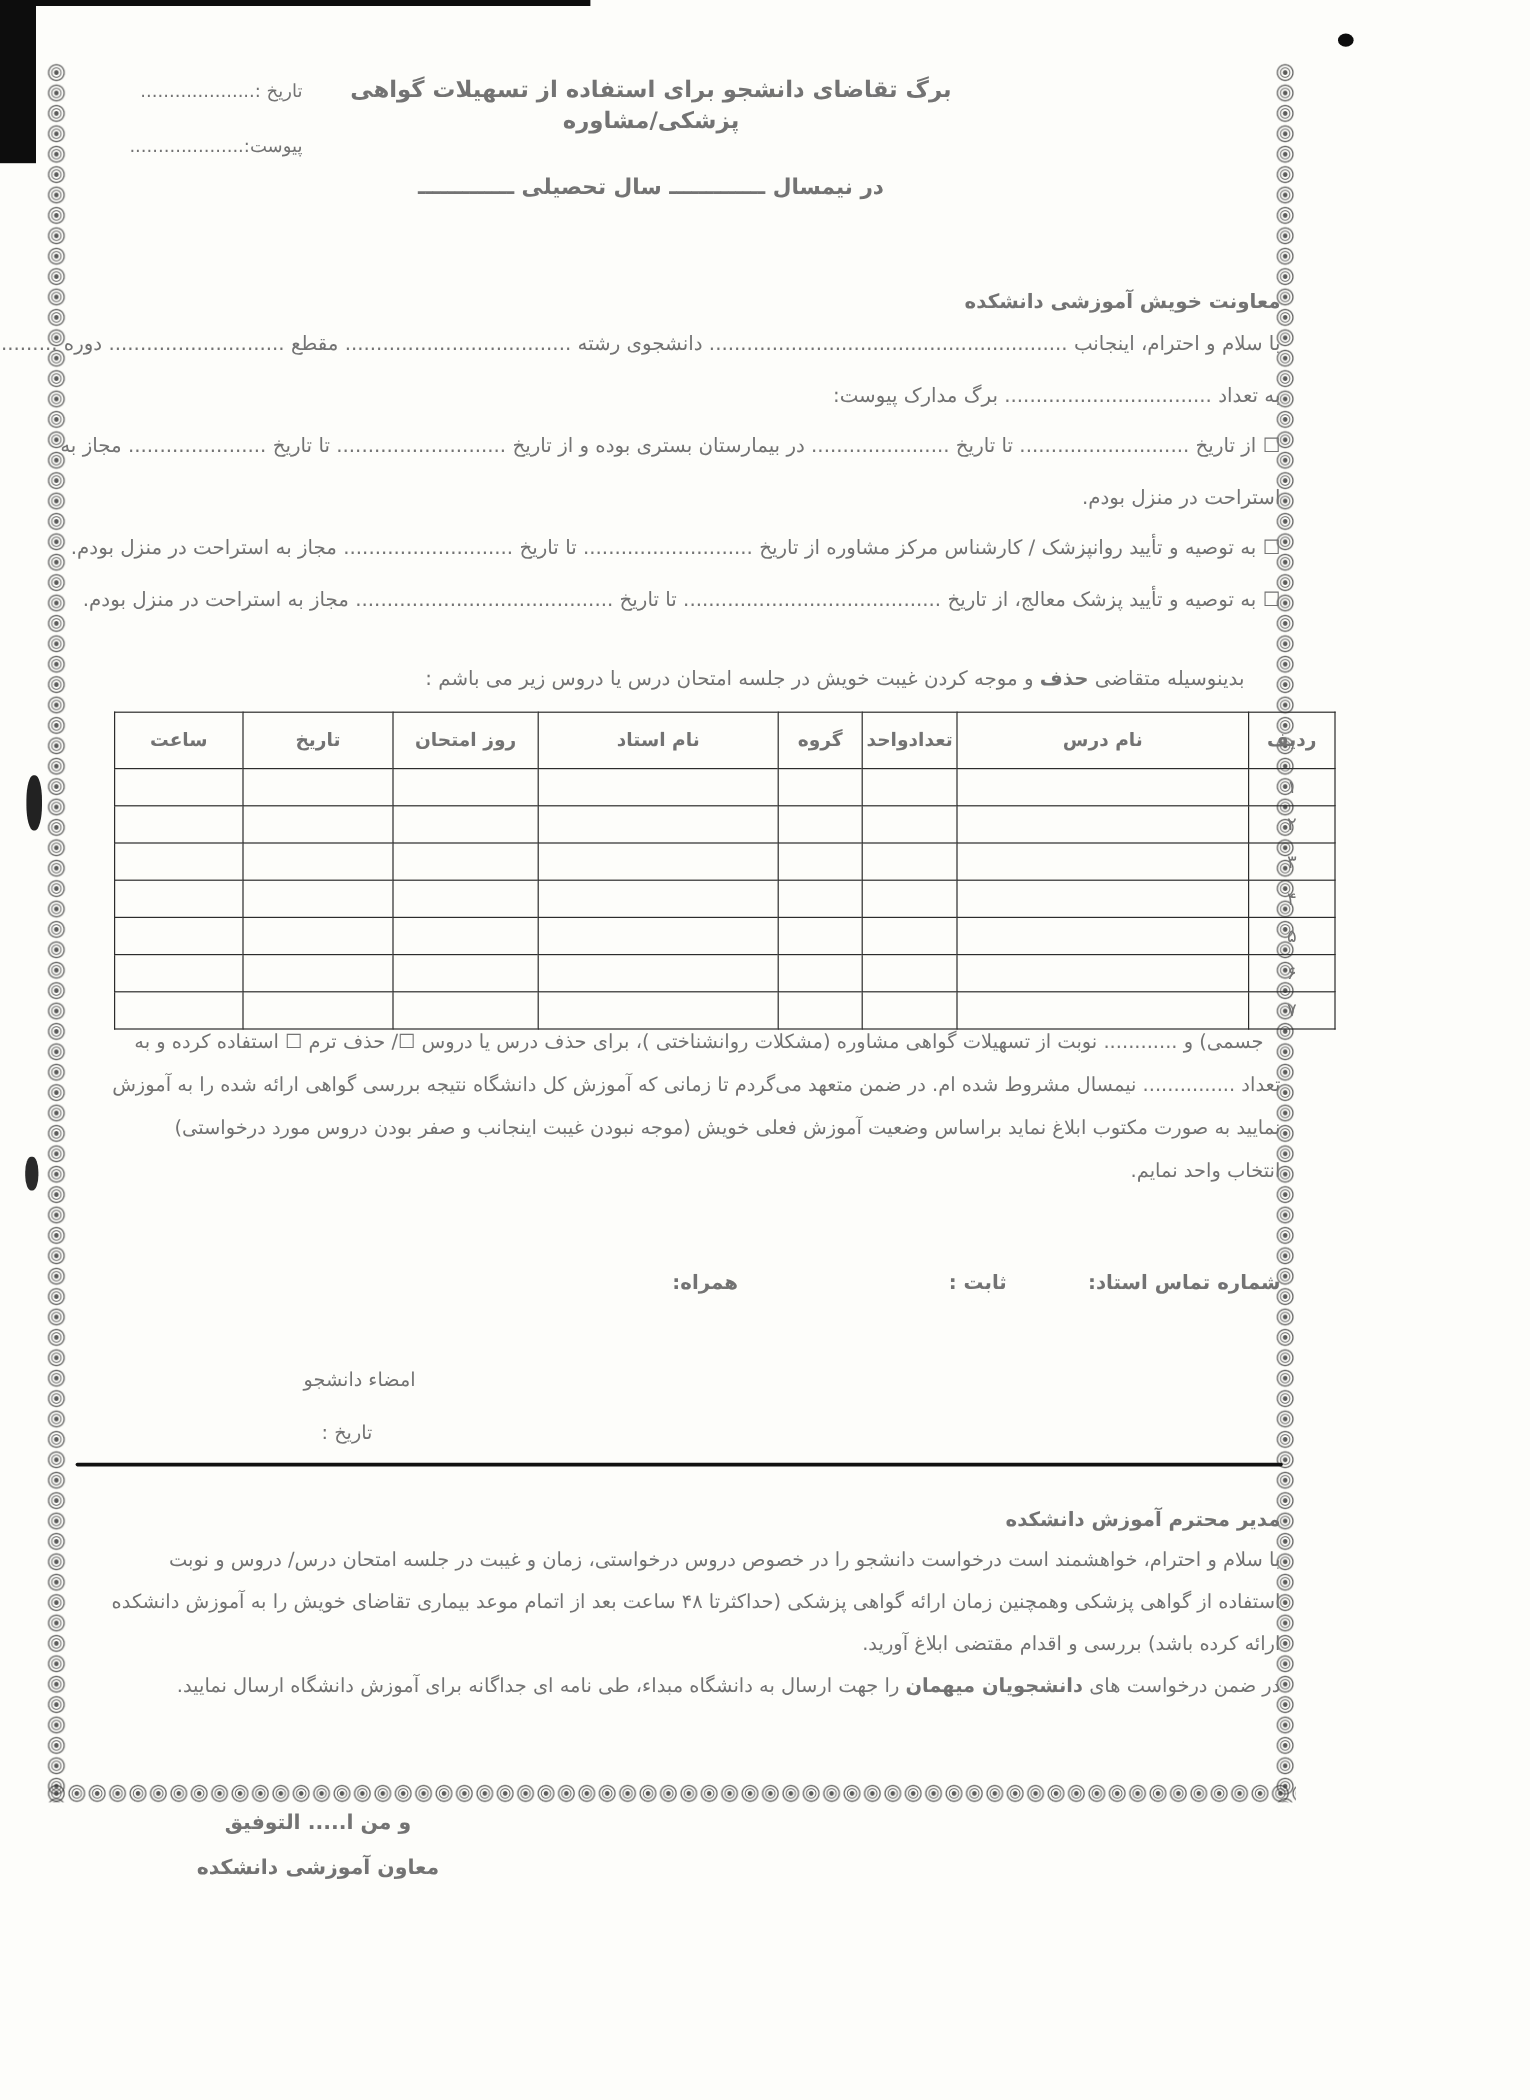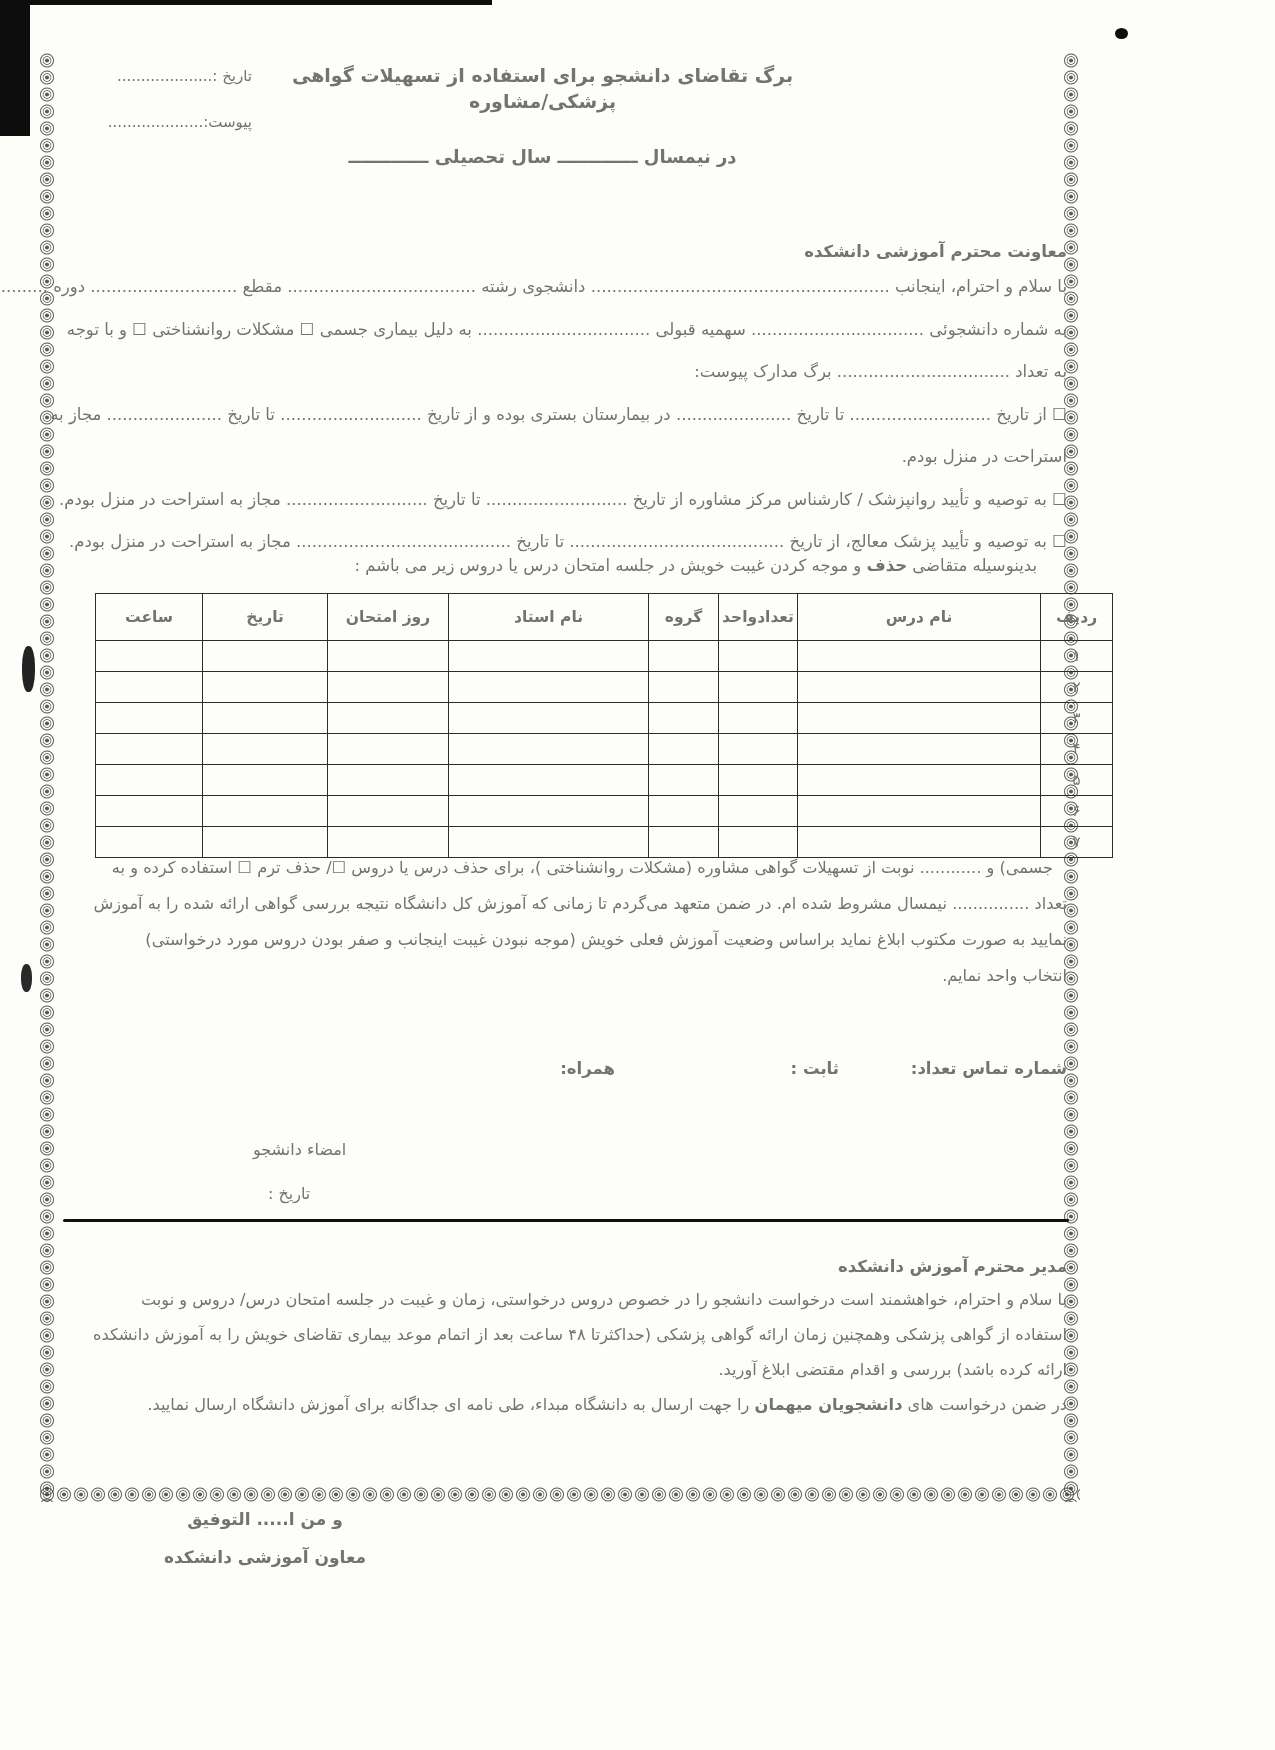--- a/index.html
+++ b/index.html
@@ -100,23 +100,22 @@
     <div>تاریخ :....................</div>
     <div>پیوست:....................</div>
   </div>
 
   <div class="title-block fa">
     <div class="title-main">برگ تقاضای دانشجو برای استفاده از تسهیلات گواهی پزشکی/مشاوره</div>
     <div class="title-sub">در نیمسال ـــــــــــــ سال تحصیلی ـــــــــــــ</div>
   </div>
 
   <div class="sec1 fa">
-    <div class="heading">معاونت محترم آموزشی دانشکده</div>
+    <div class="heading">معاونت خویش آموزشی دانشکده</div>
     <div class="line">با سلام و احترام، اینجانب ......................................................... دانشجوی رشته .................................... مقطع ............................ دوره .......................</div>
-    <div class="line">به شماره دانشجوئی ................................. سهمیه قبولی ................................. به دلیل بیماری جسمی ☐ مشکلات روانشناختی ☐ و با توجه</div>
     <div class="line">به تعداد ................................. برگ مدارک پیوست:</div>
     <div class="line">☐ از تاریخ ........................... تا تاریخ ...................... در بیمارستان بستری بوده و از تاریخ ........................... تا تاریخ ...................... مجاز به</div>
     <div class="line">استراحت در منزل بودم.</div>
     <div class="line">☐ به توصیه و تأیید روانپزشک / کارشناس مرکز مشاوره از تاریخ ........................... تا تاریخ ........................... مجاز به استراحت در منزل بودم.</div>
     <div class="line">☐ به توصیه و تأیید پزشک معالج، از تاریخ ......................................... تا تاریخ ......................................... مجاز به استراحت در منزل بودم.</div>
   </div>
 
   <div class="tbl-intro fa">
     <span>بدینوسیله متقاضی </span><b>حذف</b><span> و موجه کردن غیبت خویش در جلسه امتحان درس یا  دروس زیر می باشم :</span>
   </div>
@@ -219,21 +218,21 @@
   </table>
 
   <div class="commit fa">
     <div class="line">جسمی) و ............ نوبت از تسهیلات گواهی مشاوره (مشکلات روانشناختی )، برای حذف درس یا دروس ☐/ حذف ترم ☐ استفاده کرده و به</div>
     <div class="line">تعداد ............... نیمسال مشروط شده ام. در ضمن متعهد می‌گردم تا زمانی که آموزش کل دانشگاه نتیجه بررسی گواهی ارائه شده را به آموزش</div>
     <div class="line">نمایید به صورت مکتوب ابلاغ نماید براساس وضعیت آموزش فعلی خویش (موجه نبودن غیبت اینجانب و صفر بودن دروس مورد درخواستی)</div>
     <div class="line">انتخاب واحد نمایم.</div>
   </div>
 
   <div class="contact fa">
-    <span class="c1">شماره تماس تعداد:</span>
+    <span class="c1">شماره تماس استاد:</span>
     <span class="c2">ثابت :</span>
     <span class="c3">همراه:</span>
   </div>
 
   <div class="sig-name fa">امضاء دانشجو</div>
   <div class="sig-date fa">تاریخ :</div>
 
   <div class="divider"></div>
 
   <div class="sec2 fa">

